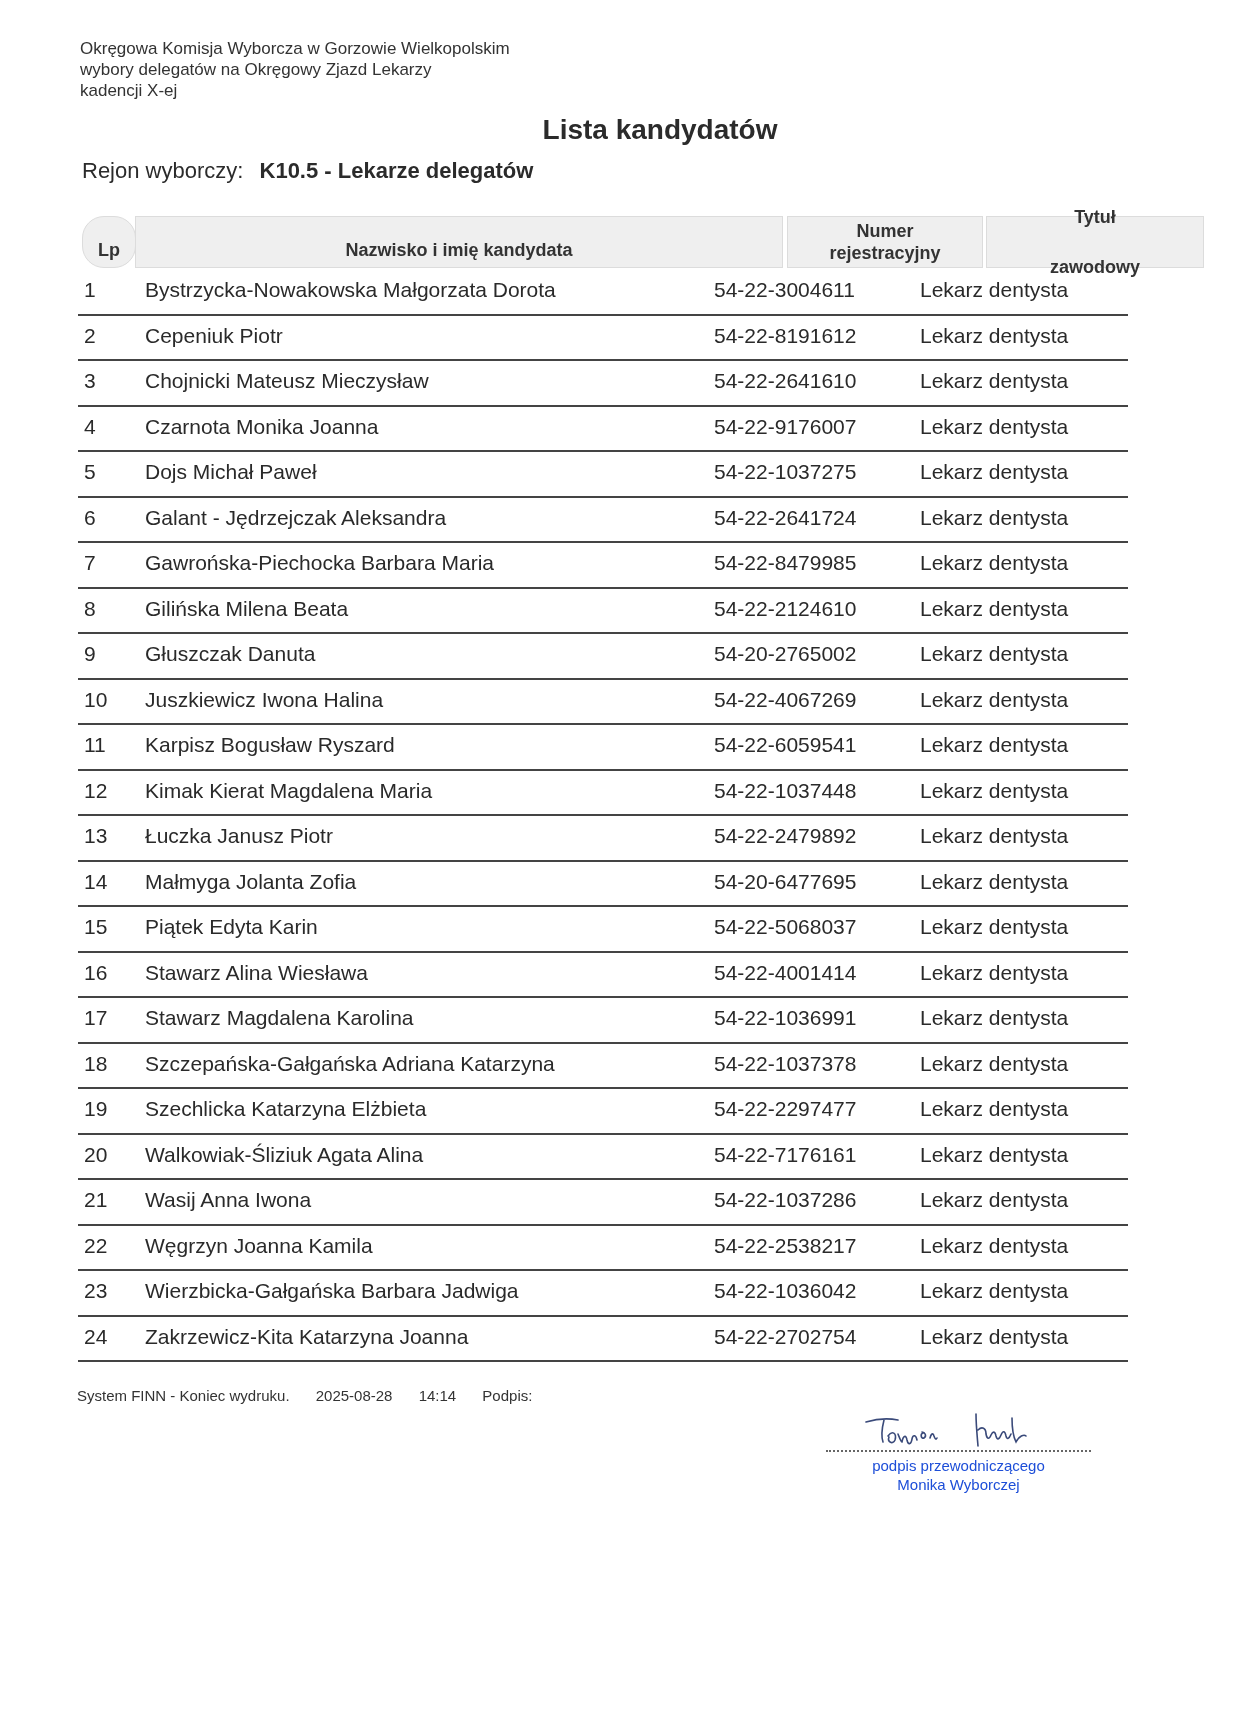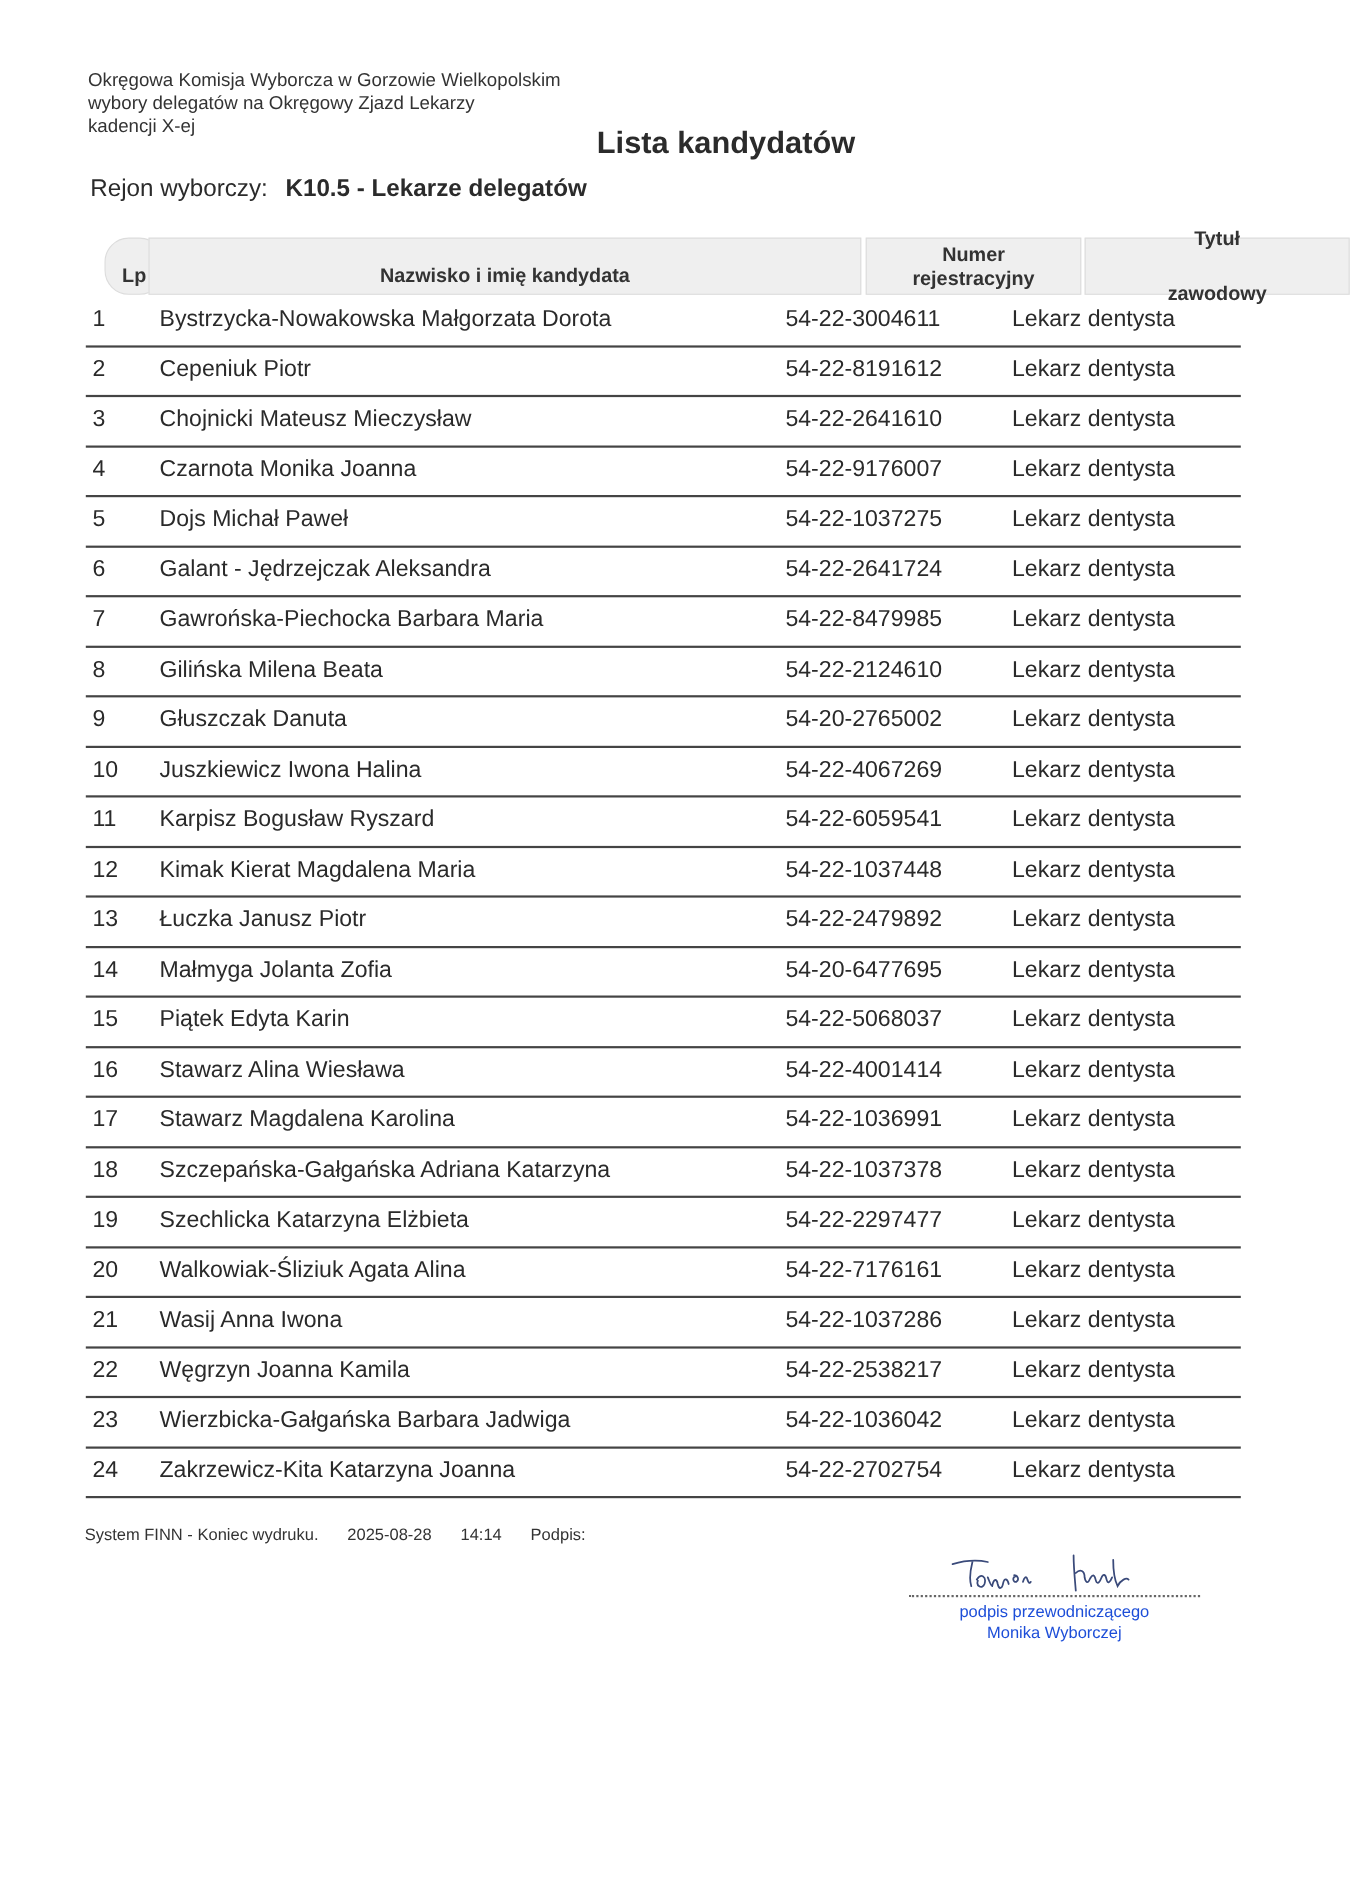--- a/index.html
+++ b/index.html
@@ -1,35 +1,35 @@
 <!DOCTYPE html>
 <html><head>
 <meta charset="utf-8">
 <style>
   html, body { margin: 0; padding: 0; background: #ffffff; }
   body { width: 1240px; height: 1717px; position: relative; overflow: hidden;
          font-family: "Liberation Sans", sans-serif; color: #222; }
-  .header-org { position: absolute; left: 80px; top: 38px; font-size: 17px; line-height: 21px; color: #333; margin-top: 24px; }
+  .header-org { position: absolute; left: 80px; top: 38px; font-size: 17px; line-height: 21px; color: #333; }
   .header-org div { white-space: nowrap; }
   .title { position: absolute; left: 0; width: 1108px; top: 114px; text-align: center;
            font-size: 28px; font-weight: bold; color: #2b2b2b; padding-left: 0; }
   .title span { position: relative; left: 106px; }
   .region { position: absolute; left: 82px; top: 158px; font-size: 22px; color: #2b2b2b; white-space: nowrap; }
   .region .value { font-weight: bold; margin-left: 10px; }
 
   .table { position: absolute; left: 78px; top: 216px; width: 1050px; }
   .thead { position: relative; height: 54px; }
   .th { position: absolute; top: 0; height: 52px; background: #efefef; border: 1px solid #dcdcdc;
         font-weight: bold; font-size: 18px; color: #333; text-align: center; box-sizing: border-box;
         display: flex; align-items: flex-end; justify-content: center; padding-bottom: 6px; line-height: 22px; }
   .th.two { flex-direction: column; align-items: center; justify-content: center; padding-bottom: 0; }
-  .th-lp { left: 17px; width: 54px; border-radius: 22px; }
+  .th-lp { left: 4px; width: 54px; border-radius: 22px; }
   .th-name { left: 57px; width: 648px; }
   .th-num { left: 709px; width: 196px; }
-  .th-title { left: 908px; width: 241px; gap: 28px; }
+  .th-title { left: 908px; width: 218px; gap: 28px; }
 
   .row { position: relative; height: 45.5px; border-bottom: 2px solid #444; box-sizing: border-box; }
   .row:first-of-type { }
   .cell { position: absolute; top: 8px; font-size: 21px; color: #2a2a2a; white-space: nowrap; }
   .c-lp { left: 6px; }
   .c-name { left: 67px; }
   .c-num { left: 636px; }
   .c-title { left: 842px; }
 
   .footer { position: absolute; left: 77px; top: 1387px; font-size: 15px; color: #333; white-space: nowrap; }

